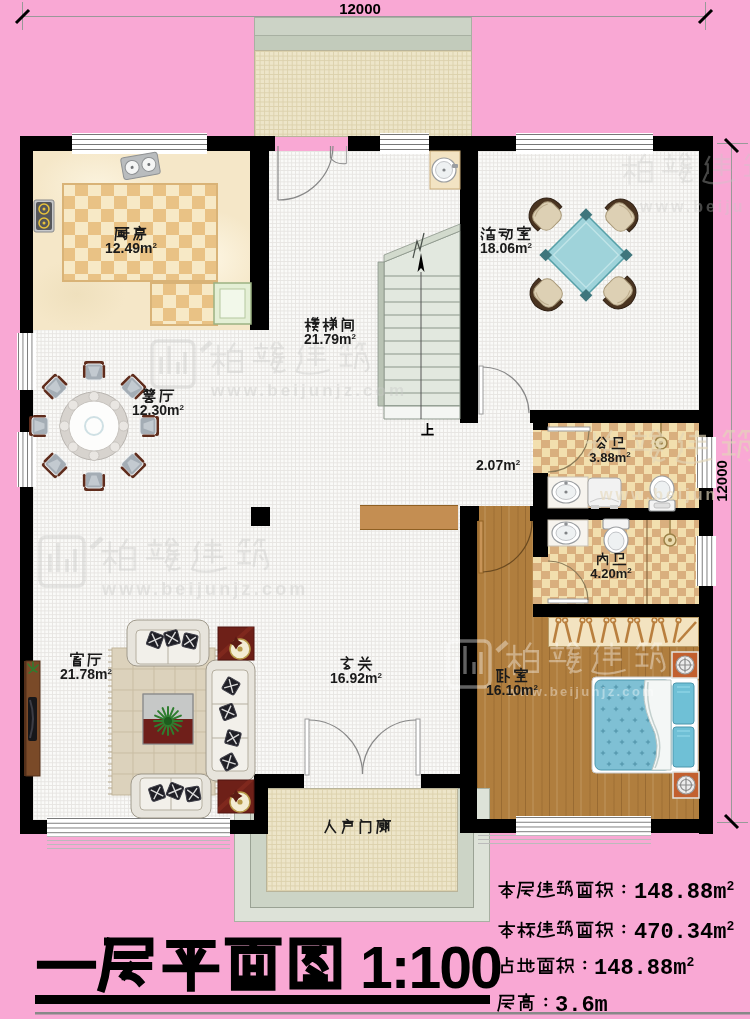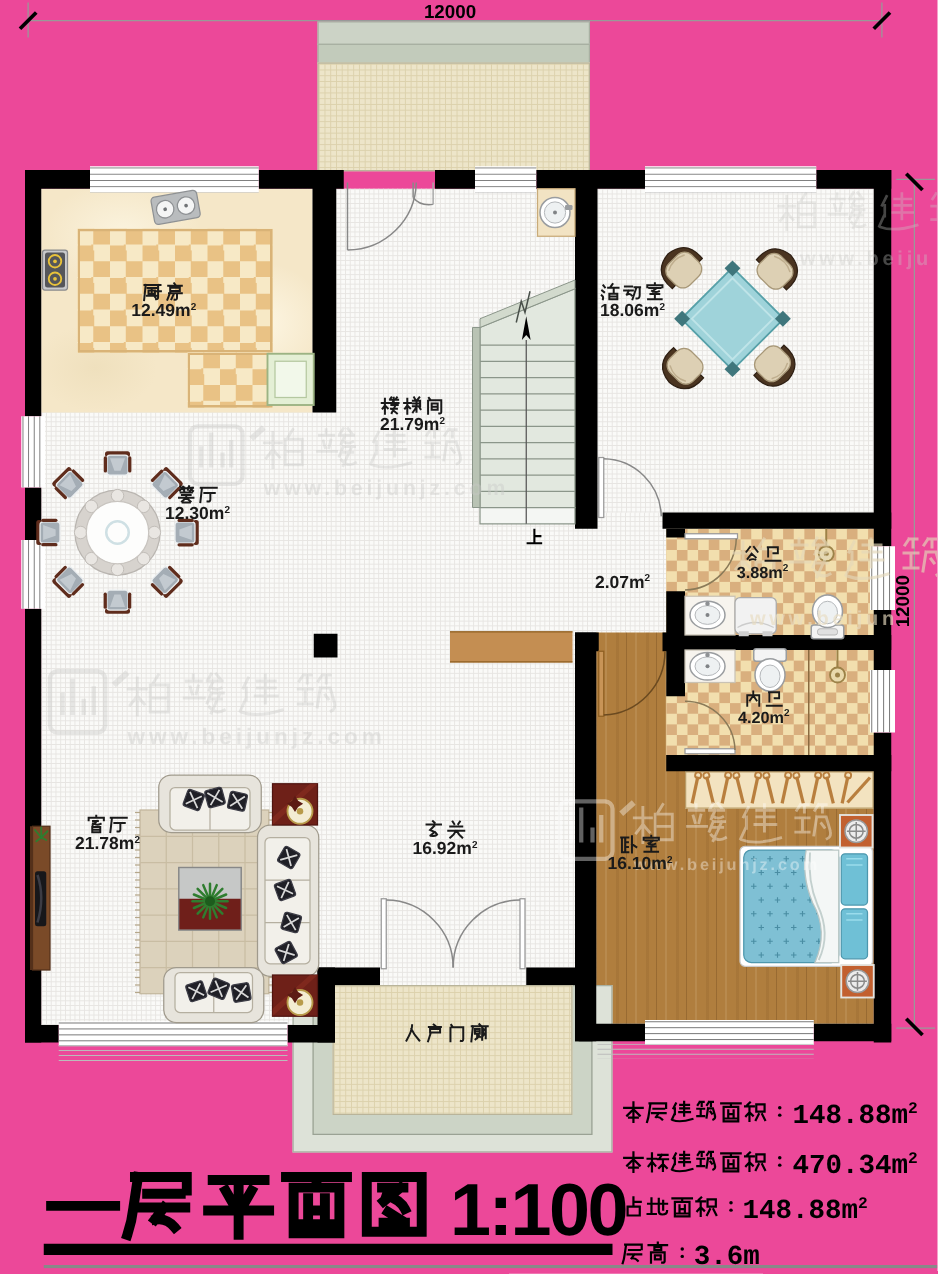--- a/index.html
+++ b/index.html
@@ -1,15 +1,15 @@
 <!DOCTYPE html>
 <html><head><meta charset="utf-8"><title>plan</title><style>
 html,body{margin:0;padding:0;}
 body{width:750px;height:1019px;background:#fff;font-family:"Liberation Sans",sans-serif;}
-#page{position:absolute;top:0;left:0;width:750px;height:1019px;overflow:hidden;background:#ec4899;}
+#page{position:absolute;top:0;left:0;width:750px;height:1019px;overflow:hidden;background:#f9a8d4;}
 .abs{position:absolute;}
 .wall{position:absolute;background:#000;}
 .gridfloor{position:absolute;background-color:#fafaf8;
  background-image:linear-gradient(#e7e5e2 1px,transparent 1px),linear-gradient(90deg,#e7e5e2 1px,transparent 1px);
  background-size:3.8px 3.8px;}
 .tanfloor{position:absolute;background-color:#ede5c9;
  background-image:linear-gradient(#dcd1ac 1px,transparent 1px),linear-gradient(90deg,#dcd1ac 1px,transparent 1px);
  background-size:4.6px 4.6px;border:1px solid #b9b49a;box-sizing:border-box;}
 .checker{position:absolute;background-color:#f2dfae;
  background-image:conic-gradient(#d9af7e 25%,#f2dfae 0 50%,#d9af7e 0 75%,#f2dfae 0);

